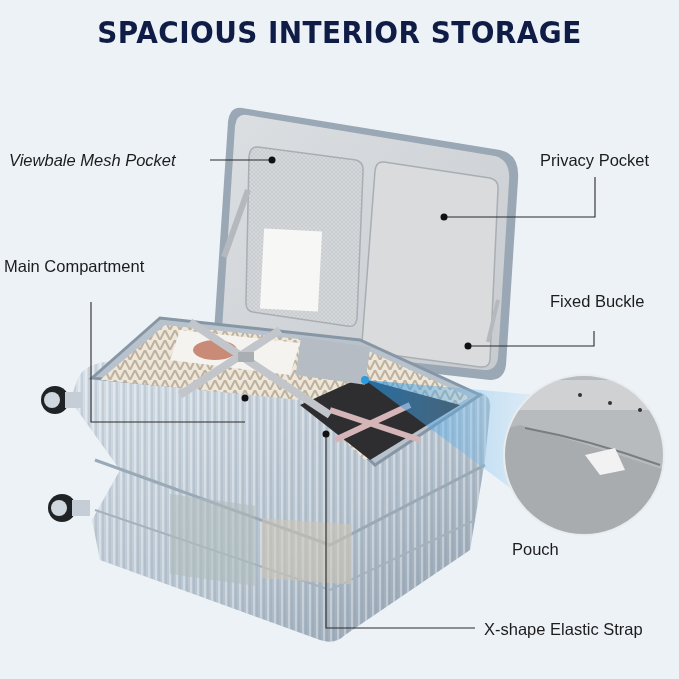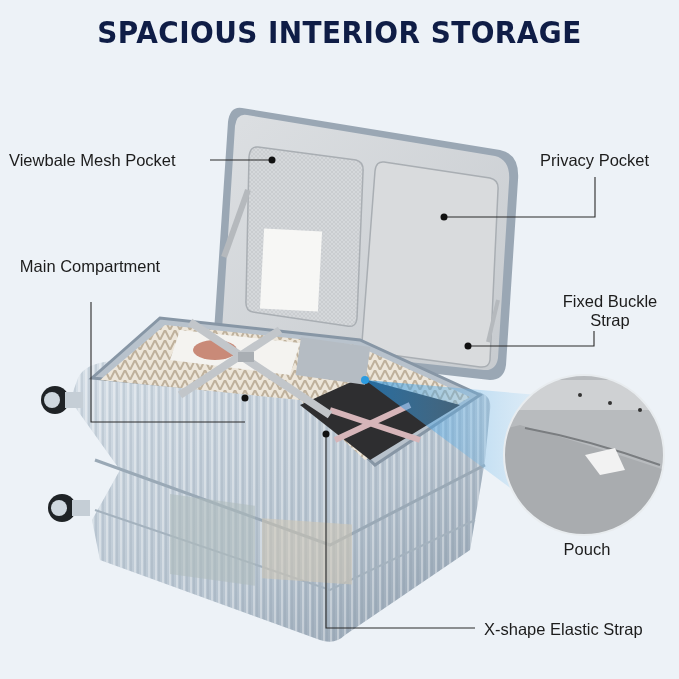--- a/index.html
+++ b/index.html
@@ -21,21 +21,21 @@
     }
     .scene { position: absolute; left: 0; top: 0; width: 679px; height: 679px; }
     .label {
       position: absolute;
       font-family: "Liberation Sans", sans-serif;
       font-size: 16.5px;
       color: #1c1c1c;
       line-height: 19px;
       white-space: nowrap;
     }
-    .label.center { text-align: center; }
+    .label.center { }
   </style>
 </head>
 <body>
 
 <div class="title">SPACIOUS INTERIOR STORAGE</div>
 
 <svg class="scene" viewBox="0 0 679 679" xmlns="http://www.w3.org/2000/svg">
   <defs>
     <linearGradient id="shellGrad" x1="0" y1="0" x2="1" y2="1">
       <stop offset="0" stop-color="#d7e0e8"></stop>
@@ -134,35 +134,34 @@
   </g>
   <g fill="#111">
     <circle cx="272" cy="160" r="3.5"></circle>
     <circle cx="444" cy="217" r="3.5"></circle>
     <circle cx="245" cy="398" r="3.5"></circle>
     <circle cx="468" cy="346" r="3.5"></circle>
     <circle cx="326" cy="434" r="3.5"></circle>
   </g>
 </svg>
 
-<div class="label" style="left:9px; top:151px;">
+<div class="label" style="left:9px; top:151px;font-style:italic;">
   <span>Viewbale Mesh Pocket</span>
 </div>
 
 <div class="label" style="left:540px; top:151px;text-align:center;">
   <span>Privacy Pocket</span>
 </div>
 
 <div class="label center" style="left:4px; top:257px; width:172px;">
   <div>Main Compartment</div>
 </div>
 
 <div class="label center" style="left:550px; top:292px; width:120px;">
   <div>Fixed Buckle</div>
-  <div>Strap</div>
 </div>
 
 <div class="label center" style="left:512px; top:540px; width:150px;">
   <div>Pouch</div>
 </div>
 
 <div class="label" style="left:484px; top:620px;">
   <span>X-shape Elastic Strap</span>
 </div>
 

